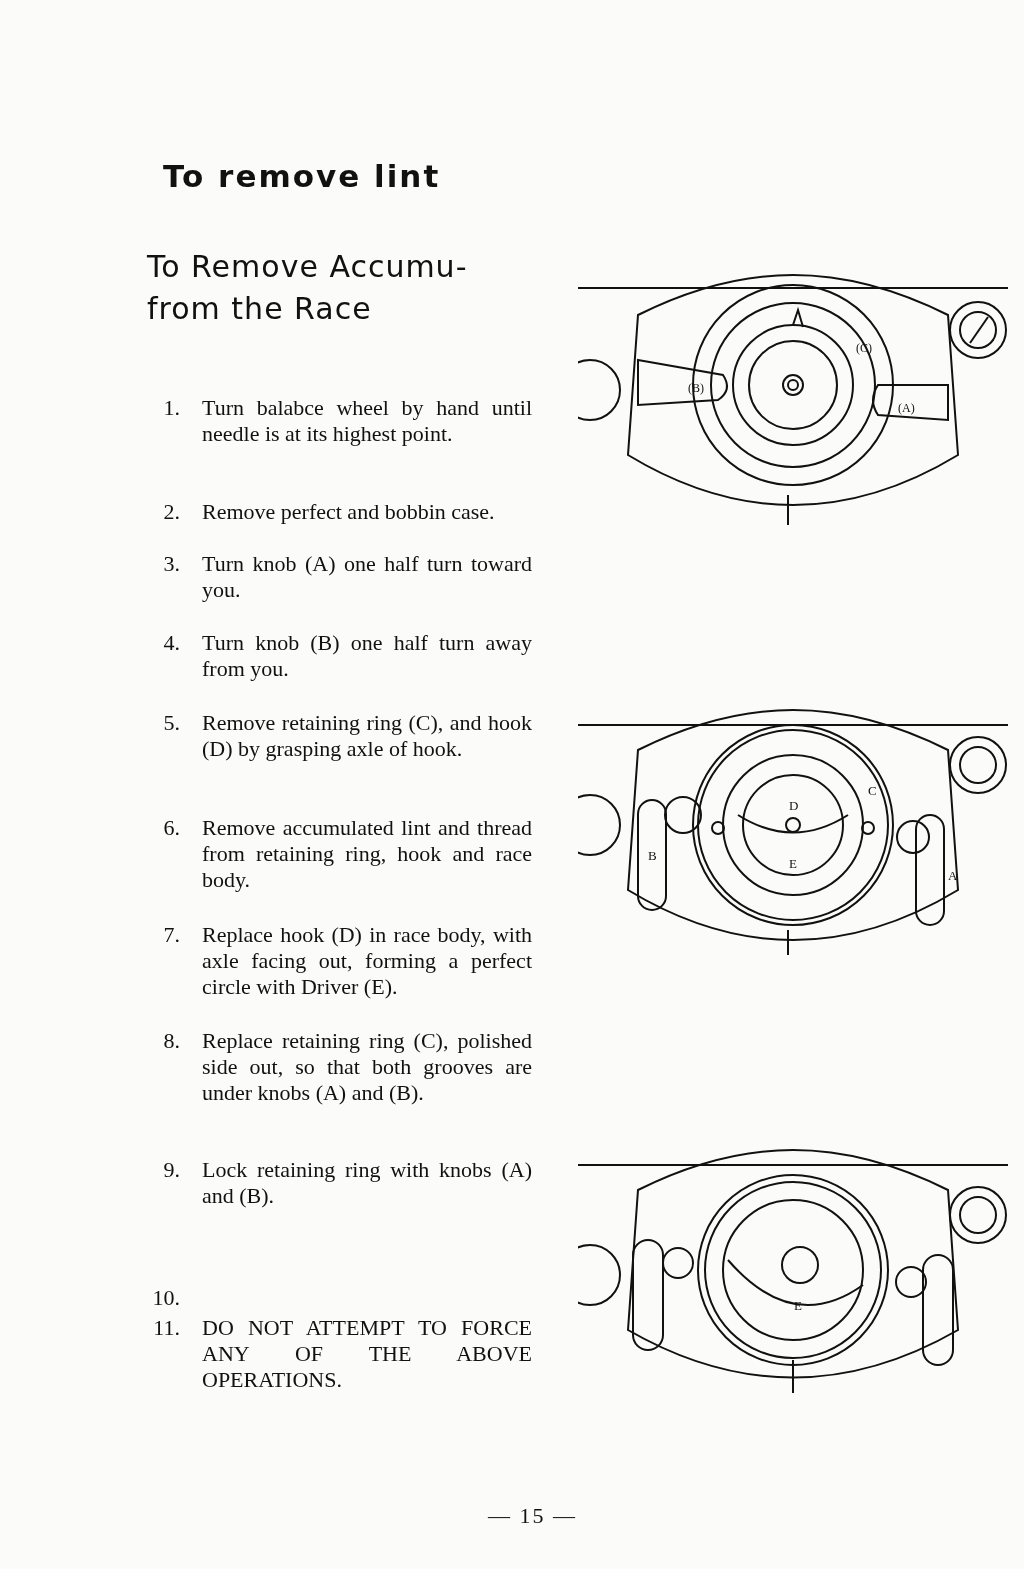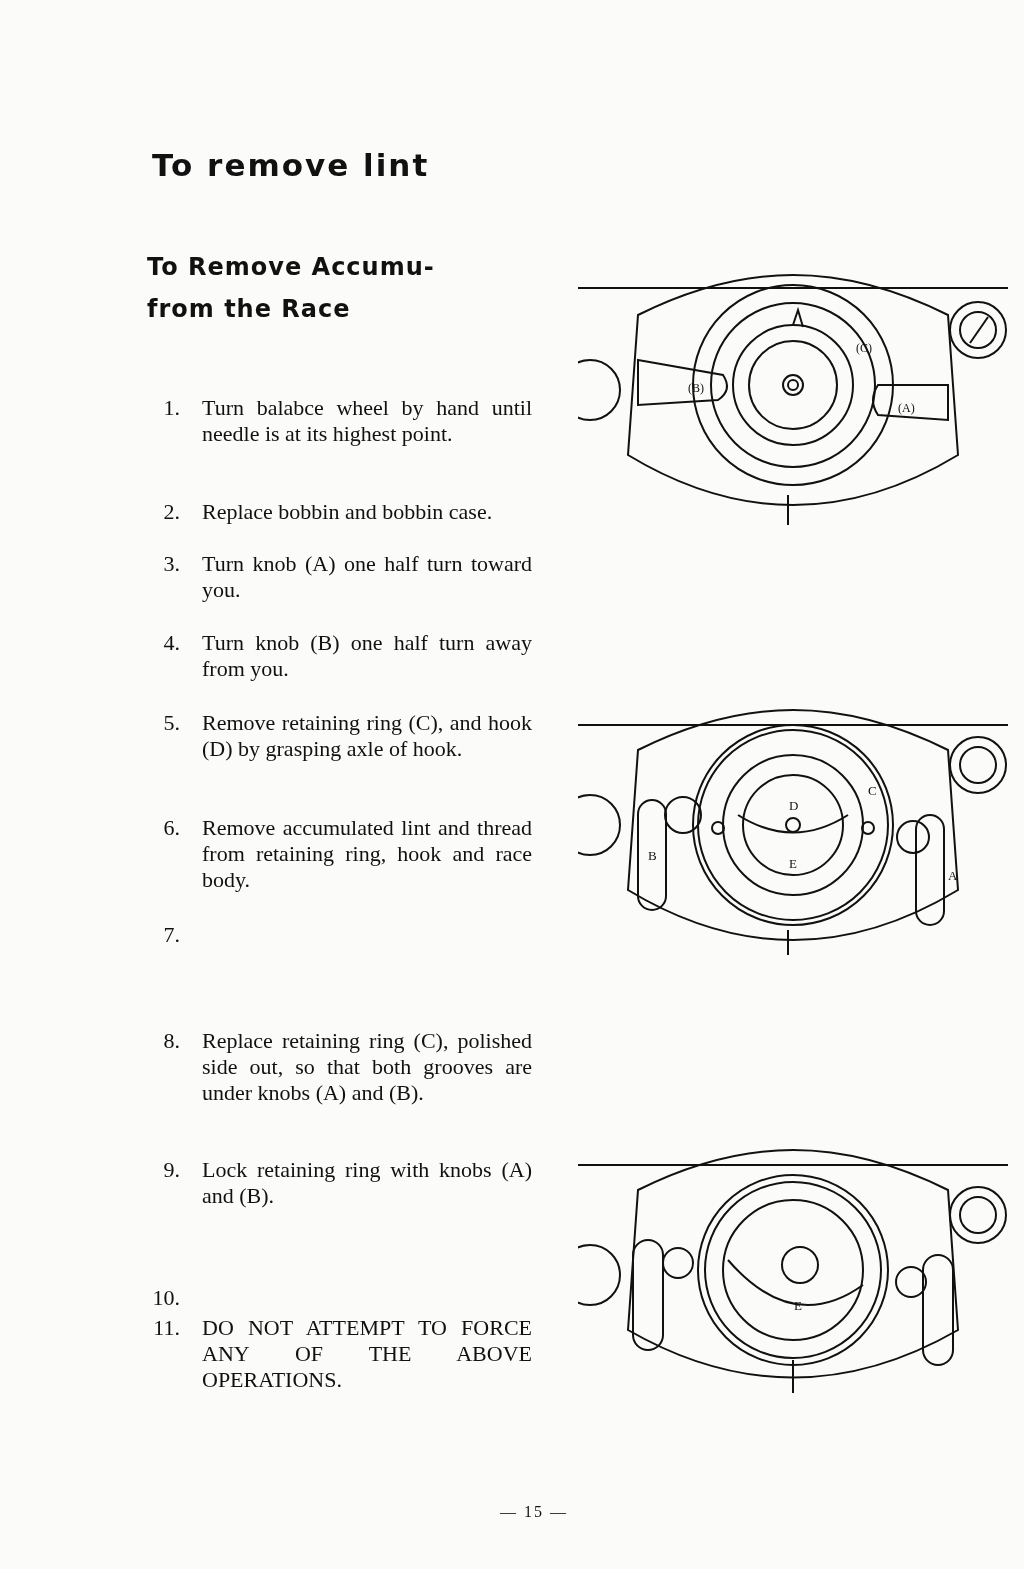--- a/index.html
+++ b/index.html
@@ -7,75 +7,76 @@
     width: 1024px; height: 1569px;
     background: #fbfbf9;
     position: relative;
     overflow: hidden;
     color: #111;
     font-family: "Liberation Serif", serif;
   }
   .page-title {
     position: absolute; left: 147px; top: 142px;
     font-family: "DejaVu Sans", sans-serif; font-weight: bold;
-    font-size: 31px; letter-spacing: 2px; margin: 5px;
+    font-size: 31px; letter-spacing: 2px; margin: 16px;
   }
   .section-title {
     position: absolute; left: 147px; top: 246px; width: 400px;
-    font-family: "DejaVu Sans", sans-serif; font-weight: bold;
-    font-size: 24px; line-height: 42px; letter-spacing: 1px; margin: 0;
+    font-family: "DejaVu Sans", sans-serif; font-weight: normal;
+    font-size: 30px; line-height: 42px; letter-spacing: 1px; margin: 0;
   }
   .section-title span { display: block; }
   .steps { position: absolute; left: 140px; top: 395px; width: 392px; margin: 0; padding: 0; list-style: none; }
   .step { position: absolute; left: 0; width: 392px; display: flex; font-size: 22px; line-height: 26px; }
   .step-num { width: 40px; text-align: right; padding-right: 6px; flex: none; }
   .step-text { flex: 1; text-align: justify; margin-left: 16px; }
   .figure { position: absolute; left: 578px; width: 430px; height: 270px; }
   .page-number {
-    position: absolute; left: 500px; top: 1503px;
-    font-size: 16px; letter-spacing: 2px;
+    position: absolute; left: 488px; top: 1503px;
+    font-size: 22px; letter-spacing: 2px;
   }
 </style>
 </head>
 <body>
 
 <h1 class="page-title">To remove lint</h1>
 
 <h2 class="section-title">
   <span>To Remove Accumu-</span>
   <span>from the Race</span>
 </h2>
 
 <ol class="steps">
   <li class="step" style="top:0px">
       <span class="step-num">1.</span>
       <span class="step-text">Turn balabce wheel by hand until needle is at its highest point.</span>
     </li>
   <li class="step" style="top:104px">
       <span class="step-num">2.</span>
-      <span class="step-text">Replace bobbin and bobbin case.</span>
+      <span class="step-text">Remove perfect and bobbin case.</span>
     </li>
   <li class="step" style="top:156px">
       <span class="step-num">3.</span>
       <span class="step-text">Turn knob (A) one half turn toward you.</span>
     </li>
   <li class="step" style="top:235px">
       <span class="step-num">4.</span>
       <span class="step-text">Turn knob (B) one half turn away from you.</span>
     </li>
   <li class="step" style="top:315px">
       <span class="step-num">5.</span>
       <span class="step-text">Remove retaining ring (C), and hook (D) by grasping axle of hook.</span>
     </li>
   <li class="step" style="top:420px">
       <span class="step-num">6.</span>
       <span class="step-text">Remove accumulated lint and thread from retaining ring, hook and race body.</span>
     </li>
   <li class="step" style="top:527px">
       <span class="step-num">7.</span>
+      <span class="step-text">Replace hook (D) in race body, with axle facing out, forming a perfect circle with Driver (E).</span>
     </li>
   <li class="step" style="top:633px">
       <span class="step-num">8.</span>
       <span class="step-text">Replace retaining ring (C), polished side out, so that both grooves are under knobs (A) and (B).</span>
     </li>
   <li class="step" style="top:762px">
       <span class="step-num">9.</span>
       <span class="step-text">Lock retaining ring with knobs (A) and (B).</span>
     </li>
   <li class="step" style="top:890px">

